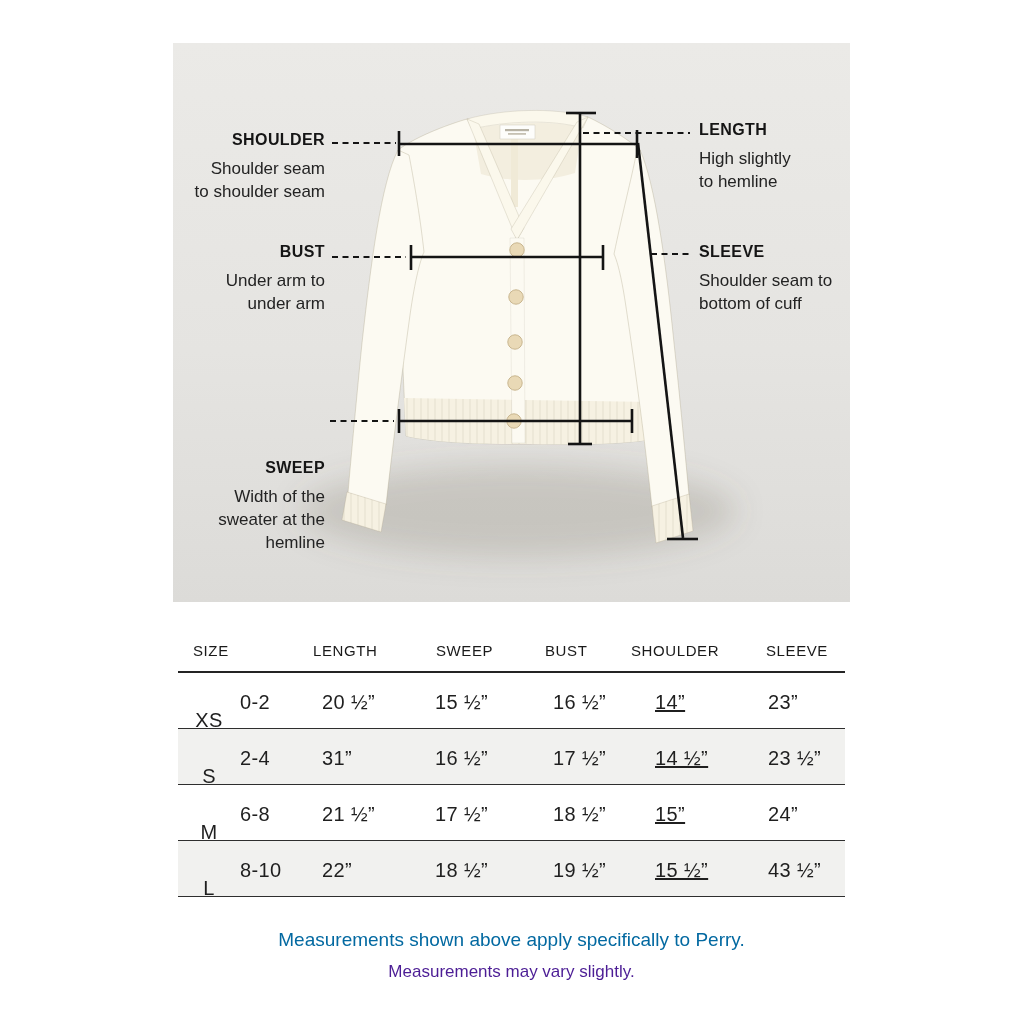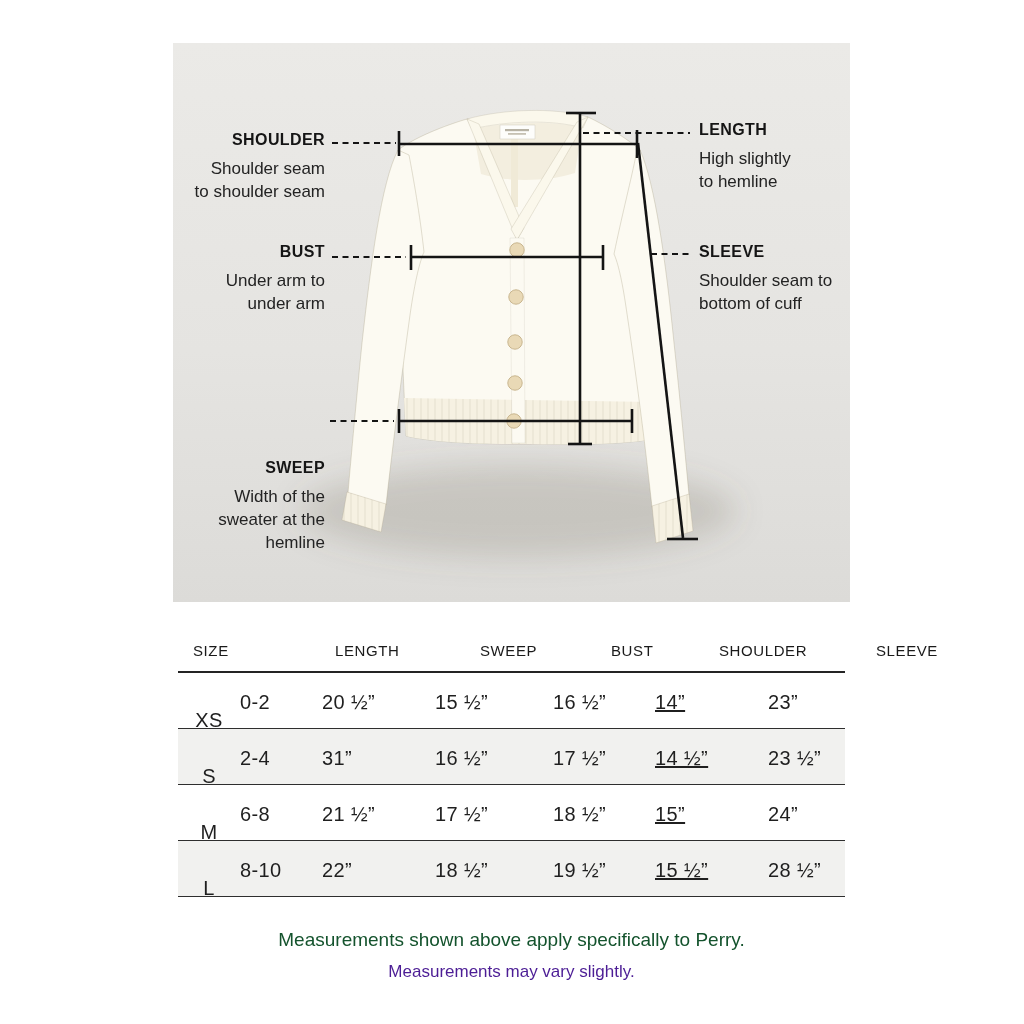--- a/index.html
+++ b/index.html
@@ -20,42 +20,42 @@
   .ann .desc { margin-top: 8px; font-size: 17px; font-weight: 300; color: #232323; line-height: 23px; }
   .ann-left  { left: 0; width: 152px; text-align: right; }
   .ann-right { left: 526px; width: 151px; text-align: left; }
 
   
   .size-table { position: absolute; left: 178px; top: 630px; width: 667px; }
   .thead {
     display: grid; grid-template-columns: 135px 118px 114px 85px 136px 79px;
     height: 43px; align-items: center;
     border-bottom: 2px solid #242424;
-    font-size: 15px; letter-spacing: .6px; color: #1a1a1a; font-weight: 400; gap: 22px;
+    font-size: 15px; letter-spacing: .6px; color: #1a1a1a; font-weight: 400;
   }
   .th.h-size { padding-left: 15px; }
   .th.h-sweep { padding-left: 5px; }
   .th.h-shoulder { padding-left: 1px; }
   .trow {
     display: grid; grid-template-columns: 62px 73px 118px 114px 85px 136px 79px;
     height: 56px; align-items: center;
     border-bottom: 1.5px solid #2e2e2e;
     font-size: 20px; font-weight: 300; letter-spacing: .4px; color: #1f1f1f;
   }
   .trow.striped { background: #f1f1ef; }
   .td.c1 { text-align: center; margin-top: 36px; }
   .td.c3 { padding-left: 9px; }
   .td.c4 { padding-left: 4px; }
   .td.c5 { padding-left: 8px; }
   .td.c6 { padding-left: 25px; text-decoration: underline; }
   .td.c7 { padding-left: 2px; }
 
   
   .footnote { position: absolute; left: 178px; width: 667px; text-align: center; }
-  .fn1 { top: 929px; font-size: 19px; color: #14532d; }
+  .fn1 { top: 929px; font-size: 19px; color: #0369a1; }
   .fn2 { top: 962px; font-size: 17px; font-weight: 300; color: #4c1d95; }
 </style>
 </head>
 <body>
 
 <div class="canvas">
 
   <div class="photo">
     <svg width="677" height="559" viewBox="0 0 677 559">
       <defs>
@@ -218,20 +218,20 @@
       <div class="td c7">24”</div>
     </div>
 
     <div class="trow striped">
       <div class="td c1">L</div>
       <div class="td c2">8-10</div>
       <div class="td c3">22”</div>
       <div class="td c4">18 ½”</div>
       <div class="td c5">19 ½”</div>
       <div class="td c6">15 ½”</div>
-      <div class="td c7">28 ½”</div>
+      <div class="td c7">43 ½”</div>
     </div>
   </div>
 
   <div class="footnote fn1">Measurements shown above apply specifically to Perry.</div>
   <div class="footnote fn2">Measurements may vary slightly.</div>
 
 </div>
 
 </body></html>

